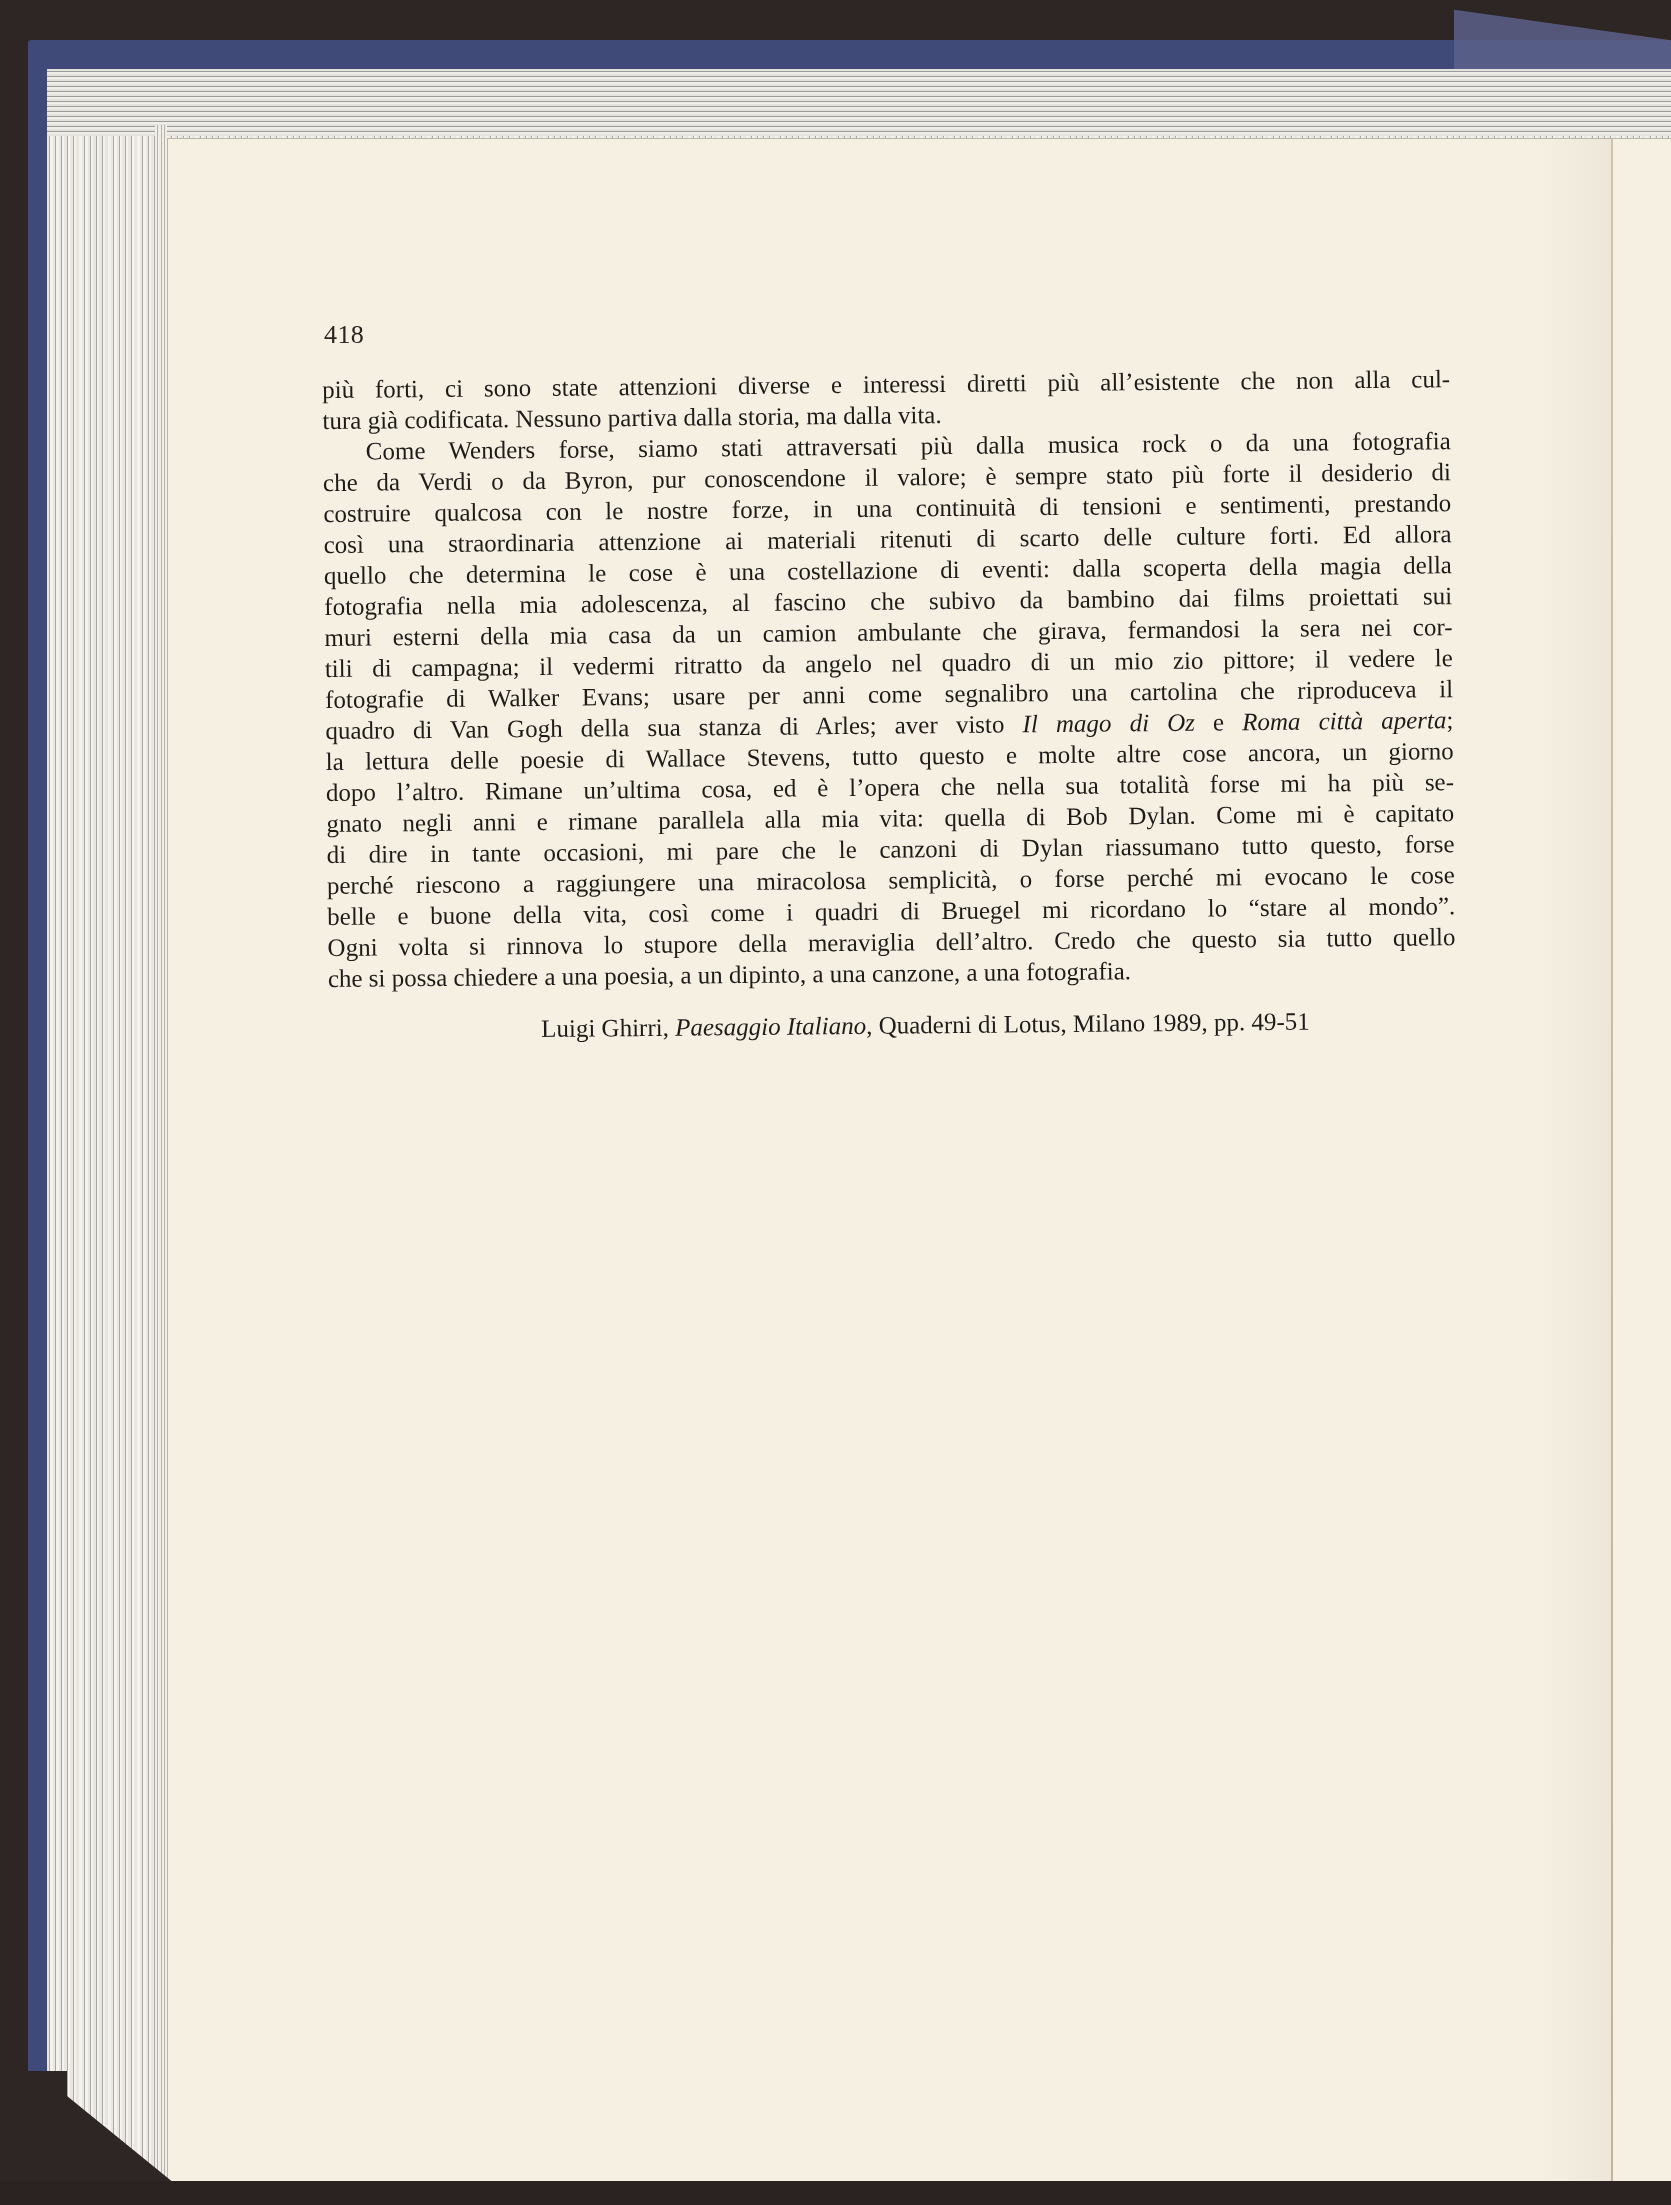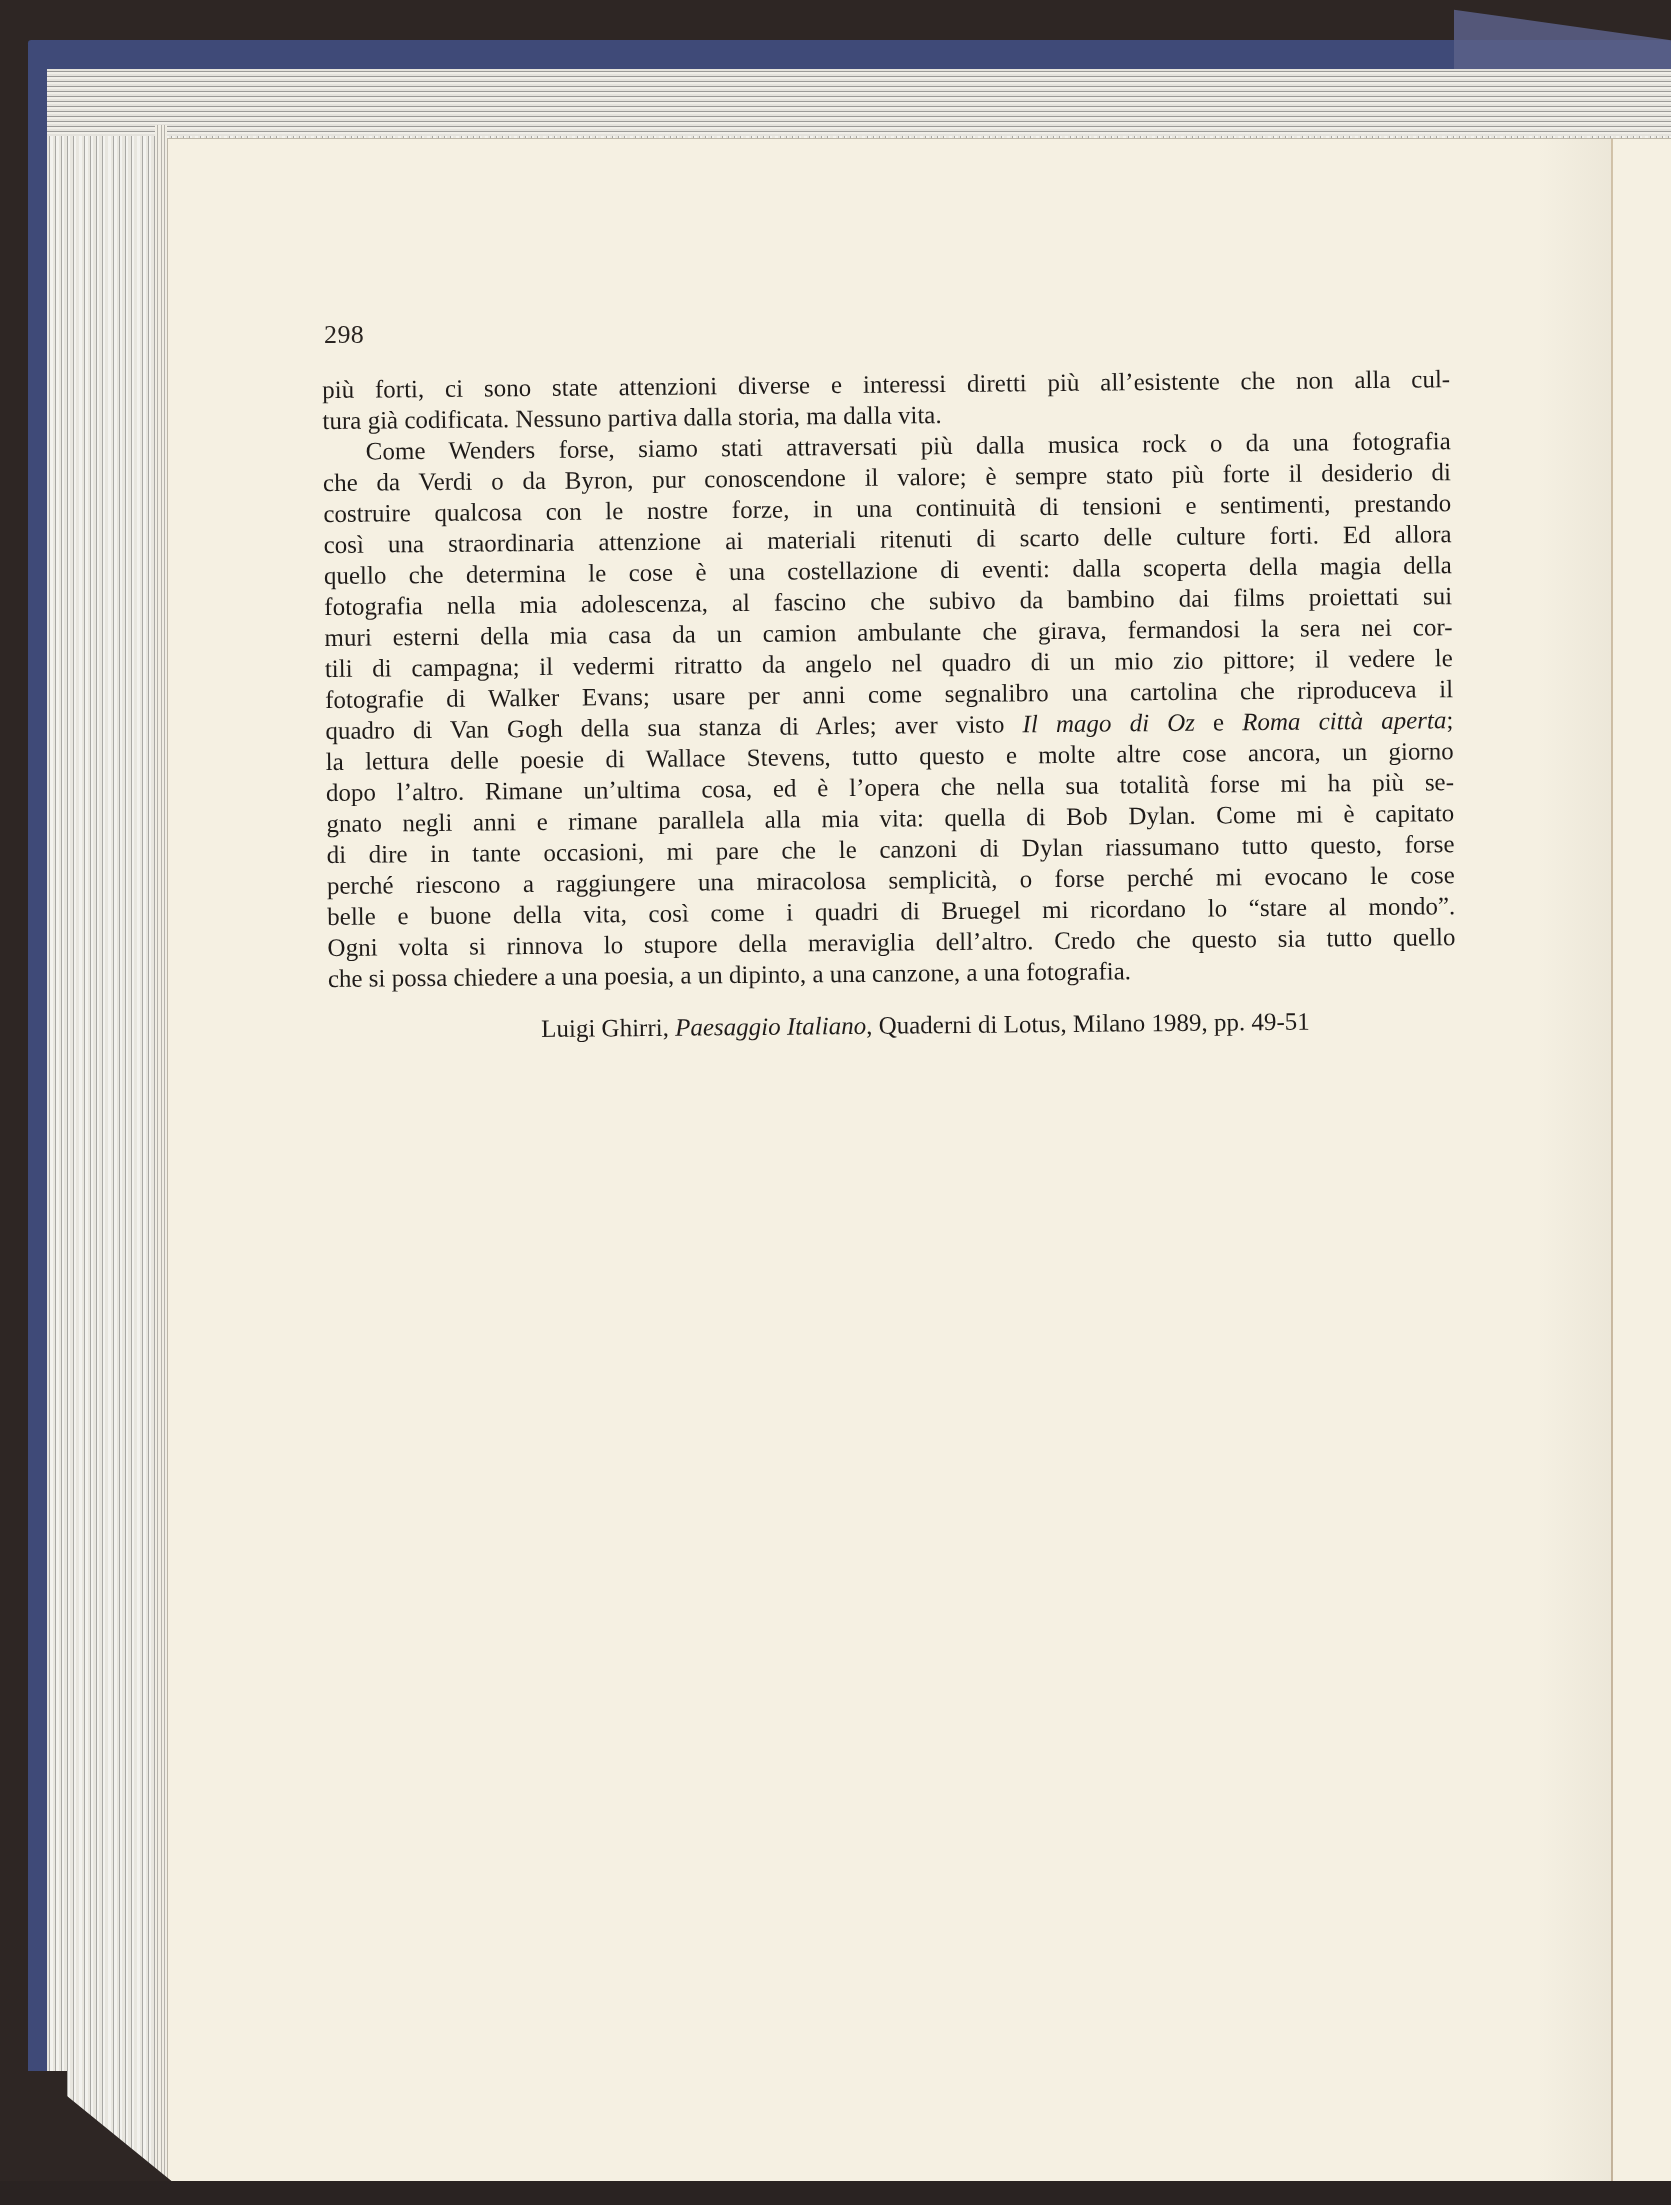--- a/index.html
+++ b/index.html
@@ -89,21 +89,21 @@
 <div class="page-inner-edge"></div>
 
 <div class="page">
   <div class="gutter-shade"></div>
   <div class="gutter-line"></div>
 </div>
 
 <div class="cover-bottom-cut"></div>
 <div class="bottom-shadow"></div>
 
-<div class="page-number">298</div>
+<div class="page-number">418</div>
 
 <div class="body-text">
   <span class="line">più forti, ci sono state attenzioni diverse e interessi diretti più all’esistente che non alla cul-</span>
   <span class="line last">tura già codificata. Nessuno partiva dalla storia, ma dalla vita.</span>
   <span class="line indent">Come Wenders forse, siamo stati attraversati più dalla musica rock o da una fotografia</span>
   <span class="line">che da Verdi o da Byron, pur conoscendone il valore; è sempre stato più forte il desiderio di</span>
   <span class="line">costruire qualcosa con le nostre forze, in una continuità di tensioni e sentimenti, prestando</span>
   <span class="line">così una straordinaria attenzione ai materiali ritenuti di scarto delle culture forti. Ed allora</span>
   <span class="line">quello che determina le cose è una costellazione di eventi: dalla scoperta della magia della</span>
   <span class="line">fotografia nella mia adolescenza, al fascino che subivo da bambino dai films proiettati sui</span>

